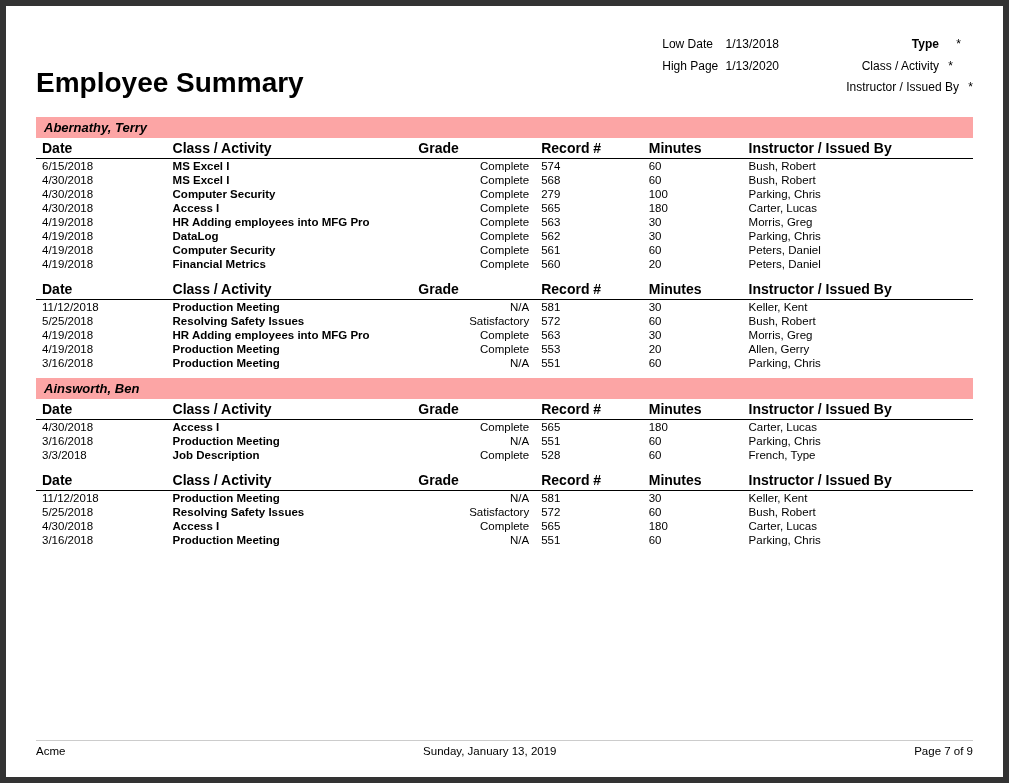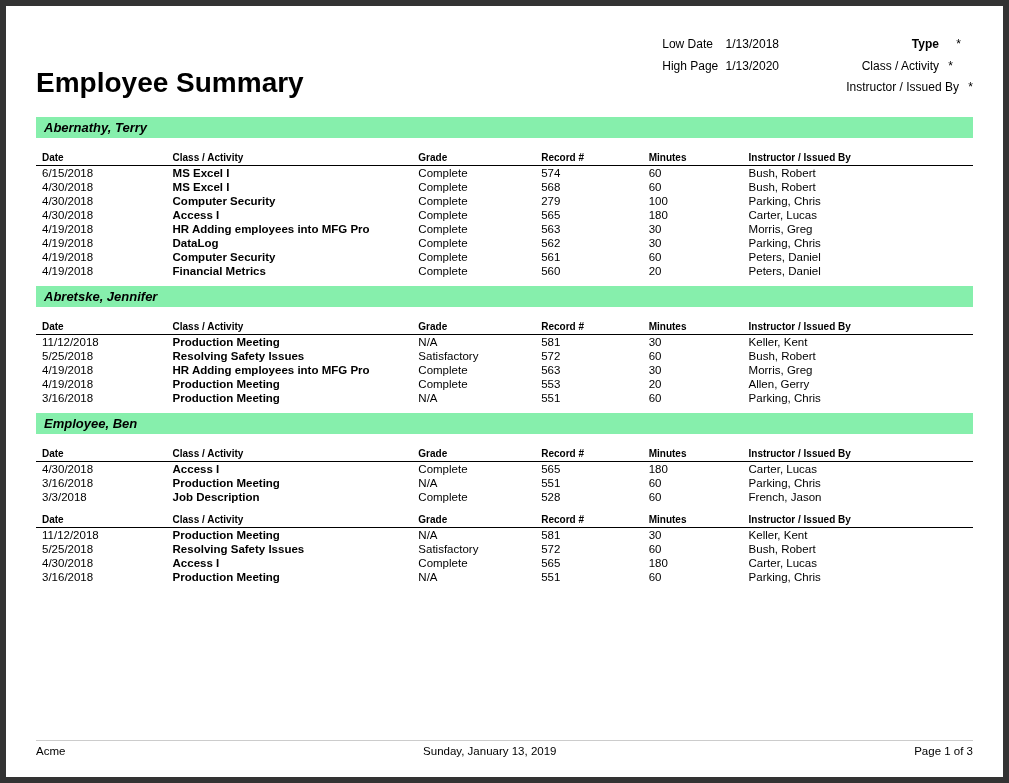--- a/index.html
+++ b/index.html
@@ -30,39 +30,39 @@
       font-size: 28px;
       font-weight: bold;
       color: #000;
     }
 
     
     .employee-section {
       margin-bottom: 8px;
     }
     .employee-name-row {
-      background-color: #86efac;
+      background-color: #fca5a5;
       padding: 3px 8px;
       font-style: italic;
       font-weight: bold;
       font-size: 13px;
       color: #000;
-      margin-bottom: 12px;
+      margin-bottom: 0;
     }
     .data-table {
       width: 100%;
       border-collapse: collapse;
       font-size: 11.5px;
     }
     .data-table th {
       text-align: left;
       font-weight: bold;
       padding: 2px 6px;
       border-bottom: 1px solid #000;
-      font-size: 10px;
+      font-size: 14px;
       color: #000;
     }
     .data-table td {
       padding: 1px 6px;
       color: #000;
       font-size: 11.5px;
       vertical-align: top;
     }
 
     .footer {
@@ -74,21 +74,21 @@
       justify-content: space-between;
       font-size: 11.5px;
       color: #000;
       border-top: 1px solid #ccc;
       padding-top: 4px;
       gap: 32px;
     }
 
     .col-date { width: 85px; }
     .col-class { width: 160px; font-weight: bold; }
-    .col-grade { width: 80px; }
+    .col-grade { width: 80px; text-align: right; }
     .col-record { width: 70px; }
     .col-minutes { width: 65px; margin-top: 20px; }
     .col-instructor { width: 150px; }
   </style>
 </head>
 <body>
 
 <div class="page">
 
   <div class="header-area">
@@ -184,21 +184,20 @@
               <td class="col-class">Financial Metrics</td>
               <td class="col-grade">Complete</td>
               <td class="col-record">560</td>
               <td class="col-minutes">20</td>
               <td class="col-instructor">Peters, Daniel</td>
             </tr>
           </tbody>
         </table>
       </div>
       <div class="employee-section">
-        <div class="employee-name-row">Abretske, Jennifer</div>
         <table class="data-table">
           <thead>
             <tr>
               <th class="col-date">Date</th>
               <th class="col-class">Class / Activity</th>
               <th class="col-grade">Grade</th>
               <th class="col-record">Record #</th>
               <th class="col-minutes">Minutes</th>
               <th class="col-instructor">Instructor / Issued By</th>
             </tr>
@@ -241,21 +240,21 @@
               <td class="col-class">Production Meeting</td>
               <td class="col-grade">N/A</td>
               <td class="col-record">551</td>
               <td class="col-minutes">60</td>
               <td class="col-instructor">Parking, Chris</td>
             </tr>
           </tbody>
         </table>
       </div>
       <div class="employee-section">
-        <div class="employee-name-row">Employee, Ben</div>
+        <div class="employee-name-row">Ainsworth, Ben</div>
         <table class="data-table">
           <thead>
             <tr>
               <th class="col-date">Date</th>
               <th class="col-class">Class / Activity</th>
               <th class="col-grade">Grade</th>
               <th class="col-record">Record #</th>
               <th class="col-minutes">Minutes</th>
               <th class="col-instructor">Instructor / Issued By</th>
             </tr>
@@ -276,21 +275,21 @@
               <td class="col-record">551</td>
               <td class="col-minutes">60</td>
               <td class="col-instructor">Parking, Chris</td>
             </tr>
             <tr>
               <td class="col-date">3/3/2018</td>
               <td class="col-class">Job Description</td>
               <td class="col-grade">Complete</td>
               <td class="col-record">528</td>
               <td class="col-minutes">60</td>
-              <td class="col-instructor">French, Jason</td>
+              <td class="col-instructor">French, Type</td>
             </tr>
           </tbody>
         </table>
       </div>
       <div class="employee-section">
         <table class="data-table">
           <thead>
             <tr>
               <th class="col-date">Date</th>
               <th class="col-class">Class / Activity</th>
@@ -334,15 +333,15 @@
               <td class="col-instructor">Parking, Chris</td>
             </tr>
           </tbody>
         </table>
       </div>
     </div>
 
   <div class="footer">
     <span>Acme</span>
     <span>Sunday, January 13, 2019</span>
-    <span>Page 1 of 3</span>
+    <span>Page 7 of 9</span>
   </div>
 </div>
 
 </body></html>

